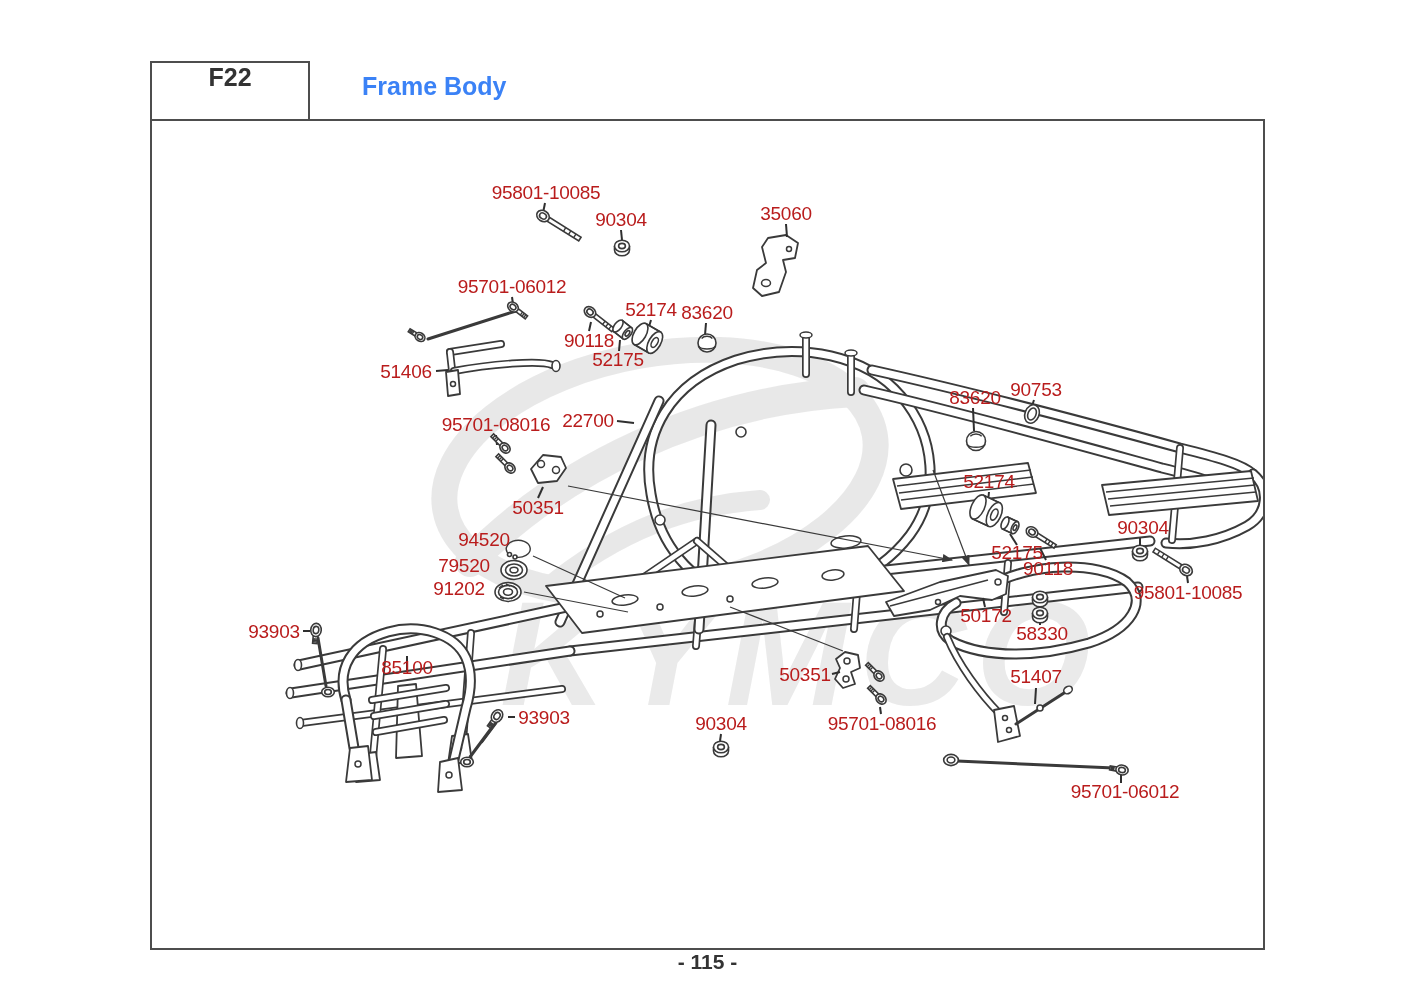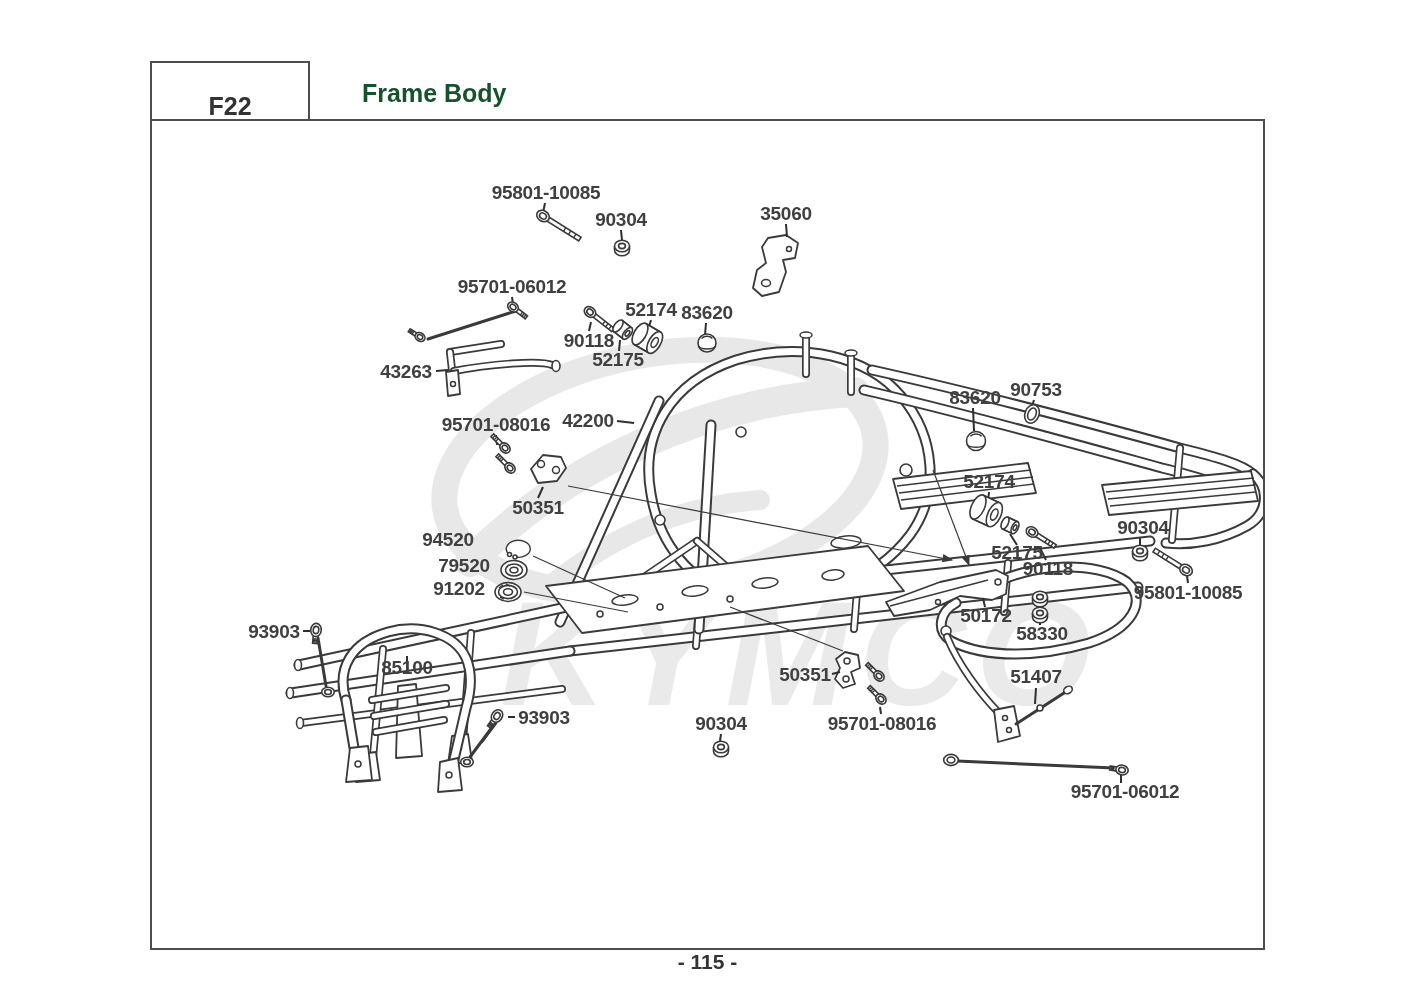--- a/index.html
+++ b/index.html
@@ -1,26 +1,26 @@
 <!DOCTYPE html>
 <html><head>
 <meta charset="utf-8">
 <style>
   html,body{margin:0;padding:0;background:#fff;}
   #page{position:relative;width:1415px;height:1000px;background:#fff;overflow:hidden;
         font-family:"Liberation Sans",sans-serif;color:#282828;}
   .box{position:absolute;border:2px solid #4d4d4d;background:#fff;}
-  #code-box{left:150px;top:61px;width:156px;height:58px;display:flex;align-items:flex-end;justify-content:center;}
+  #code-box{left:150px;top:61px;width:156px;height:58px;display:flex;align-items:flex-start;justify-content:center;}
   #code-box span{font-size:25px;font-weight:700;color:#333;}
-  #main-title{position:absolute;left:362px;top:79px;font-size:25px;font-weight:700;color:#14532d;}
+  #main-title{position:absolute;left:362px;top:72px;font-size:25px;font-weight:700;color:#3b82f6;}
   #main-box{left:150px;top:119px;width:1111px;height:827px;border:2px solid #4d4d4d;}
   #page-num{position:absolute;left:0;top:950px;width:1415px;text-align:center;font-size:21px;font-weight:700;color:#333;}
   #diagram-svg{position:absolute;left:150px;top:121px;width:1113px;height:827px;}
-  .part-label{position:absolute;transform:translate(-50%,-50%);font-size:19px;font-weight:700;
-              color:#404040;white-space:nowrap;letter-spacing:-0.3px;}
+  .part-label{position:absolute;transform:translate(-50%,-50%);font-size:19px;font-weight:400;
+              color:#b91c1c;white-space:nowrap;letter-spacing:-0.3px;}
   
   .tube{stroke:#3a3a3a;stroke-width:11;fill:none;stroke-linecap:round;stroke-linejoin:round;}
   .tubethin{stroke:#3a3a3a;stroke-width:8;fill:none;stroke-linecap:round;stroke-linejoin:round;}
   .core{stroke:#ffffff;fill:none;stroke-linecap:round;stroke-linejoin:round;}
   .plate{fill:#ffffff;stroke:#3a3a3a;stroke-width:1.8;stroke-linejoin:round;}
   .hole{fill:#ffffff;stroke:#3a3a3a;stroke-width:1.5;}
   .thin{stroke:#3a3a3a;stroke-width:1.4;fill:none;}
   .hw{stroke:#3a3a3a;stroke-width:1.6;fill:#ffffff;}
   .leader{stroke:#2f2f2f;stroke-width:2;fill:none;}
   .pointer{stroke:#3a3a3a;stroke-width:1.2;fill:none;}
@@ -416,28 +416,28 @@
 
   <div id="labels">
       <div class="part-label" style="left: 546px; top: 193px;">95801-10085</div>
       <div class="part-label" style="left: 621px; top: 220px;">90304</div>
       <div class="part-label" style="left: 786px; top: 214px;">35060</div>
       <div class="part-label" style="left: 512px; top: 287px;">95701-06012</div>
       <div class="part-label" style="left: 651px; top: 310px;">52174</div>
       <div class="part-label" style="left: 707px; top: 313px;">83620</div>
       <div class="part-label" style="left: 589px; top: 341px;">90118</div>
       <div class="part-label" style="left: 618px; top: 360px;">52175</div>
-      <div class="part-label" style="left: 406px; top: 372px;">43263</div>
+      <div class="part-label" style="left: 406px; top: 372px;">51406</div>
       <div class="part-label" style="left: 496px; top: 425px;">95701-08016</div>
-      <div class="part-label" style="left: 588px; top: 421px;">42200</div>
+      <div class="part-label" style="left: 588px; top: 421px;">22700</div>
       <div class="part-label" style="left: 538px; top: 508px;">50351</div>
       <div class="part-label" style="left: 975px; top: 398px;">83620</div>
       <div class="part-label" style="left: 1036px; top: 390px;">90753</div>
       <div class="part-label" style="left: 989px; top: 482px;">52174</div>
-      <div class="part-label" style="left: 448px; top: 540px;">94520</div>
+      <div class="part-label" style="left: 484px; top: 540px;">94520</div>
       <div class="part-label" style="left: 464px; top: 566px;">79520</div>
       <div class="part-label" style="left: 459px; top: 589px; text-align: right;">91202</div>
       <div class="part-label" style="left: 1017px; top: 553px;">52175</div>
       <div class="part-label" style="left: 1048px; top: 569px;">90118</div>
       <div class="part-label" style="left: 1143px; top: 528px;">90304</div>
       <div class="part-label" style="left: 1188px; top: 593px;">95801-10085</div>
       <div class="part-label" style="left: 986px; top: 616px;">50172</div>
       <div class="part-label" style="left: 1042px; top: 634px;">58330</div>
       <div class="part-label" style="left: 274px; top: 632px;">93903</div>
       <div class="part-label" style="left: 407px; top: 646px; margin-top: 22px;">85100</div>

